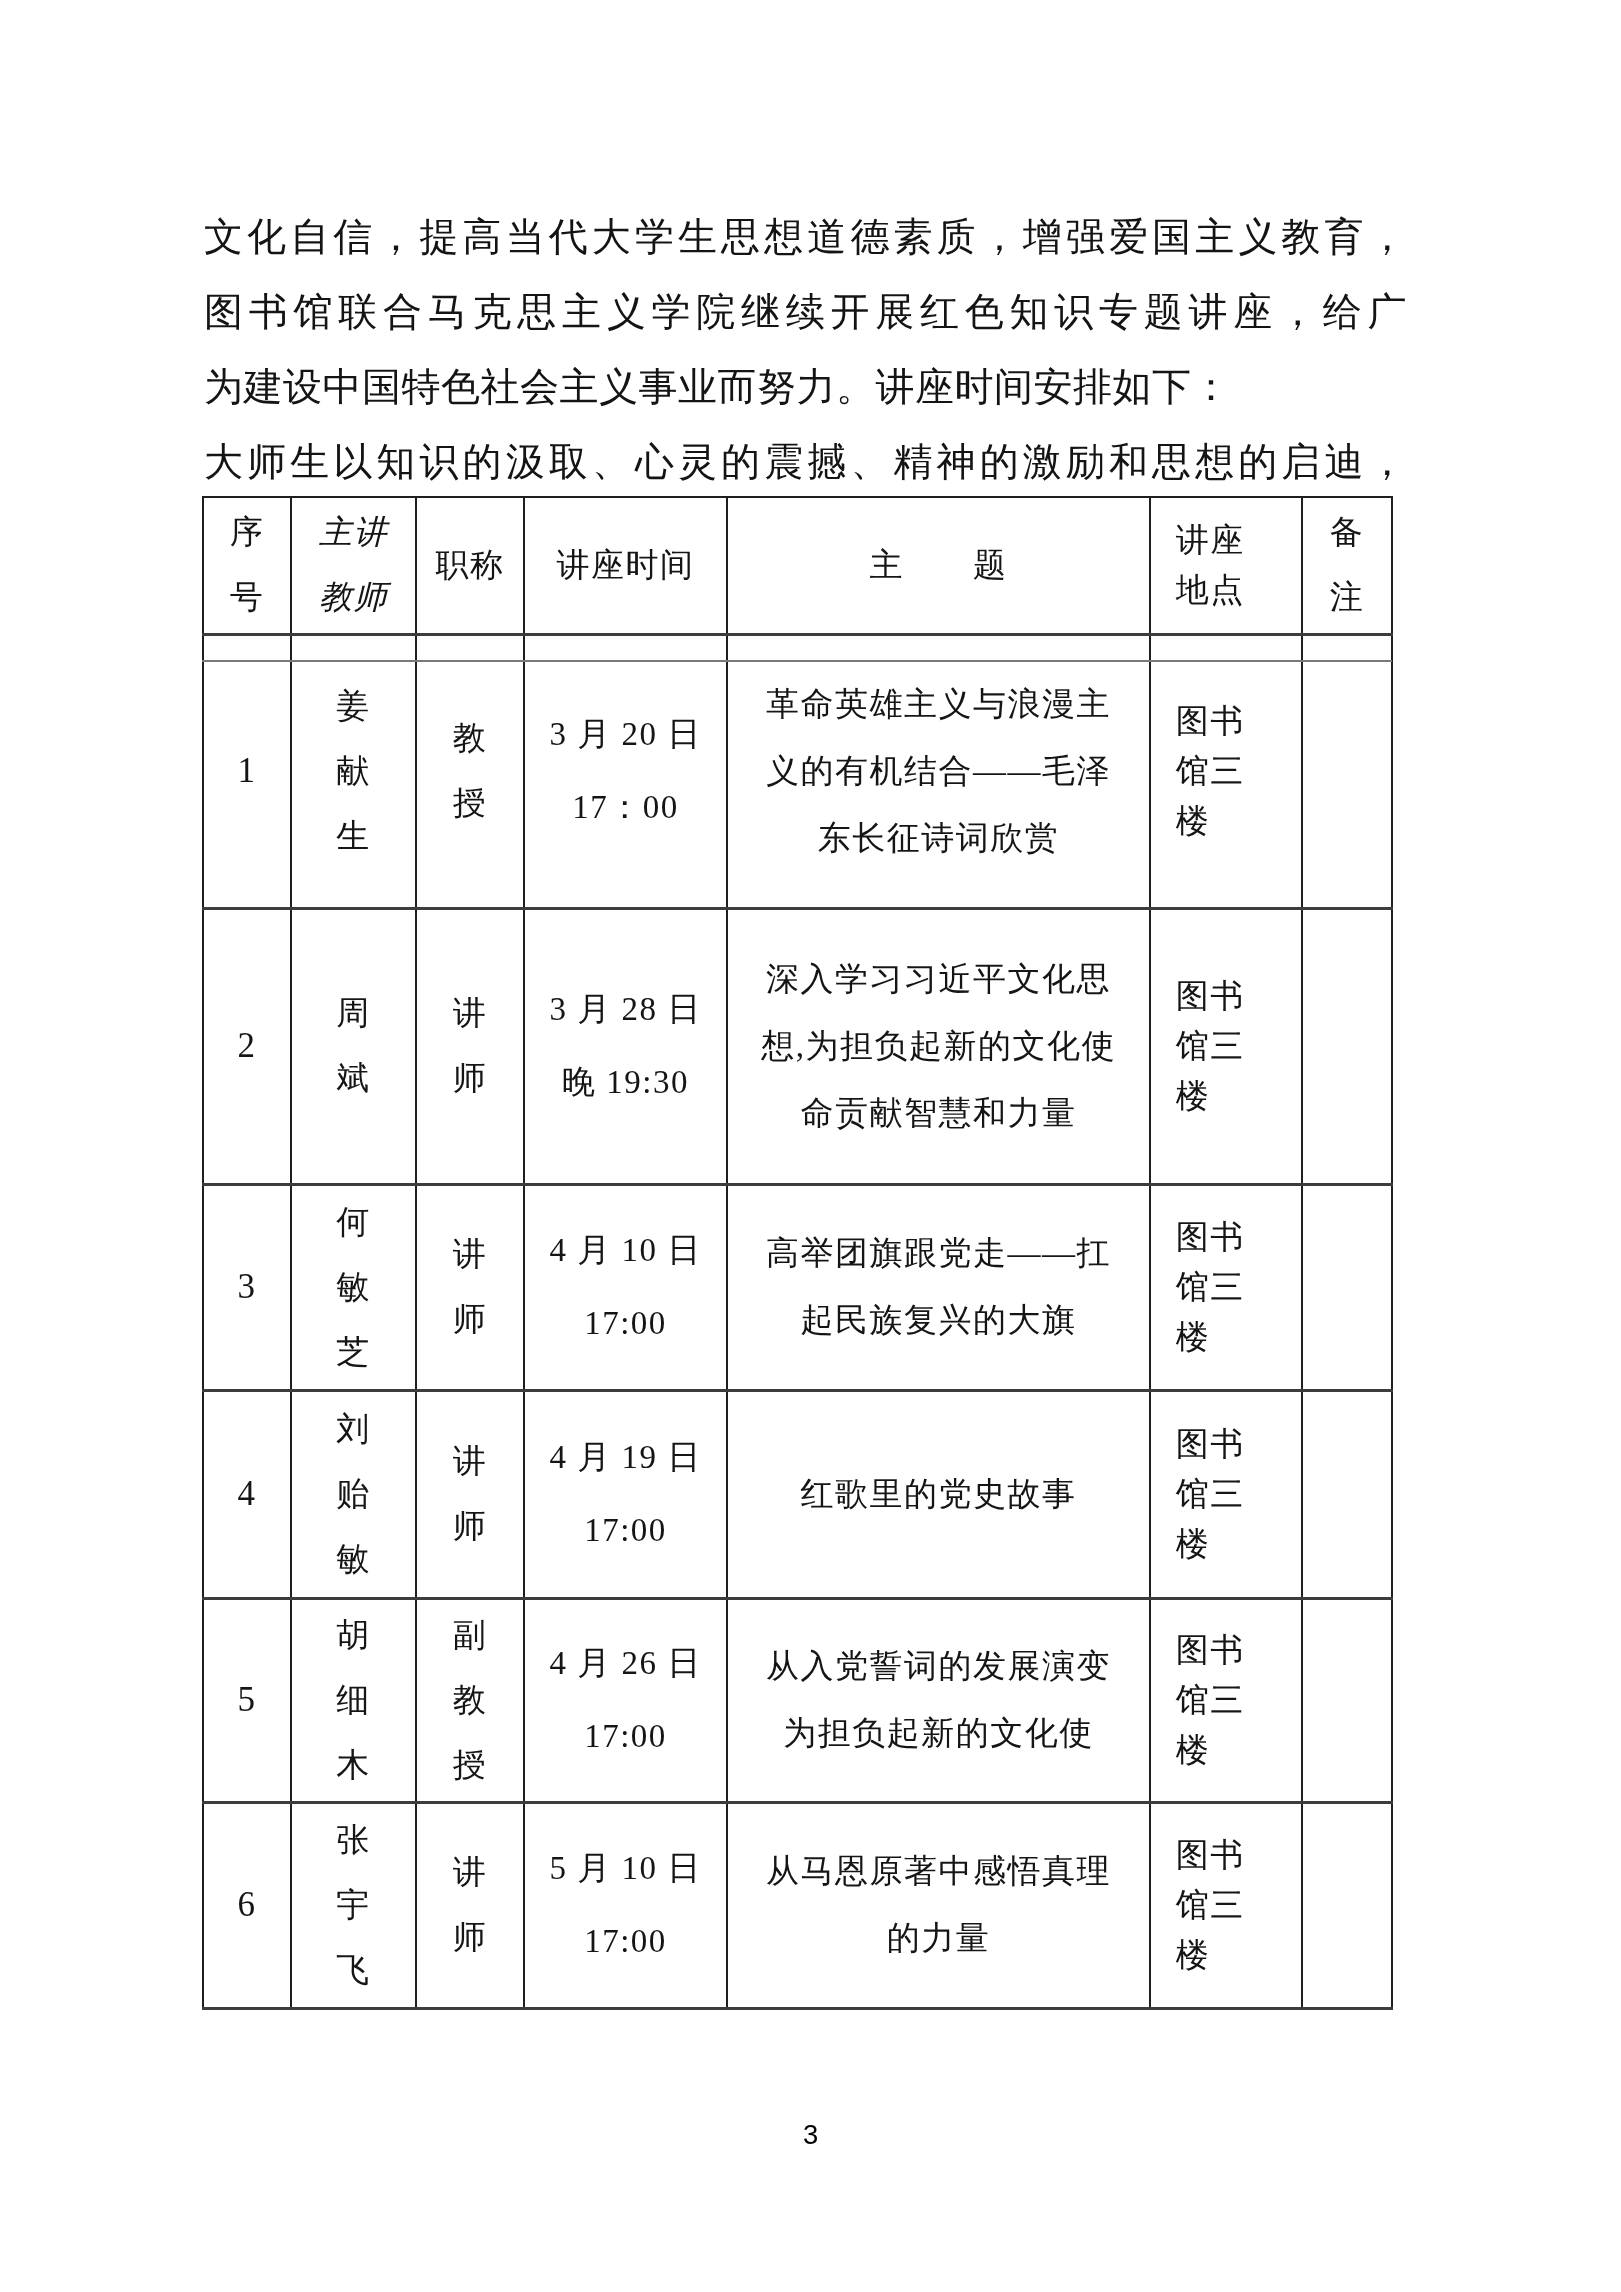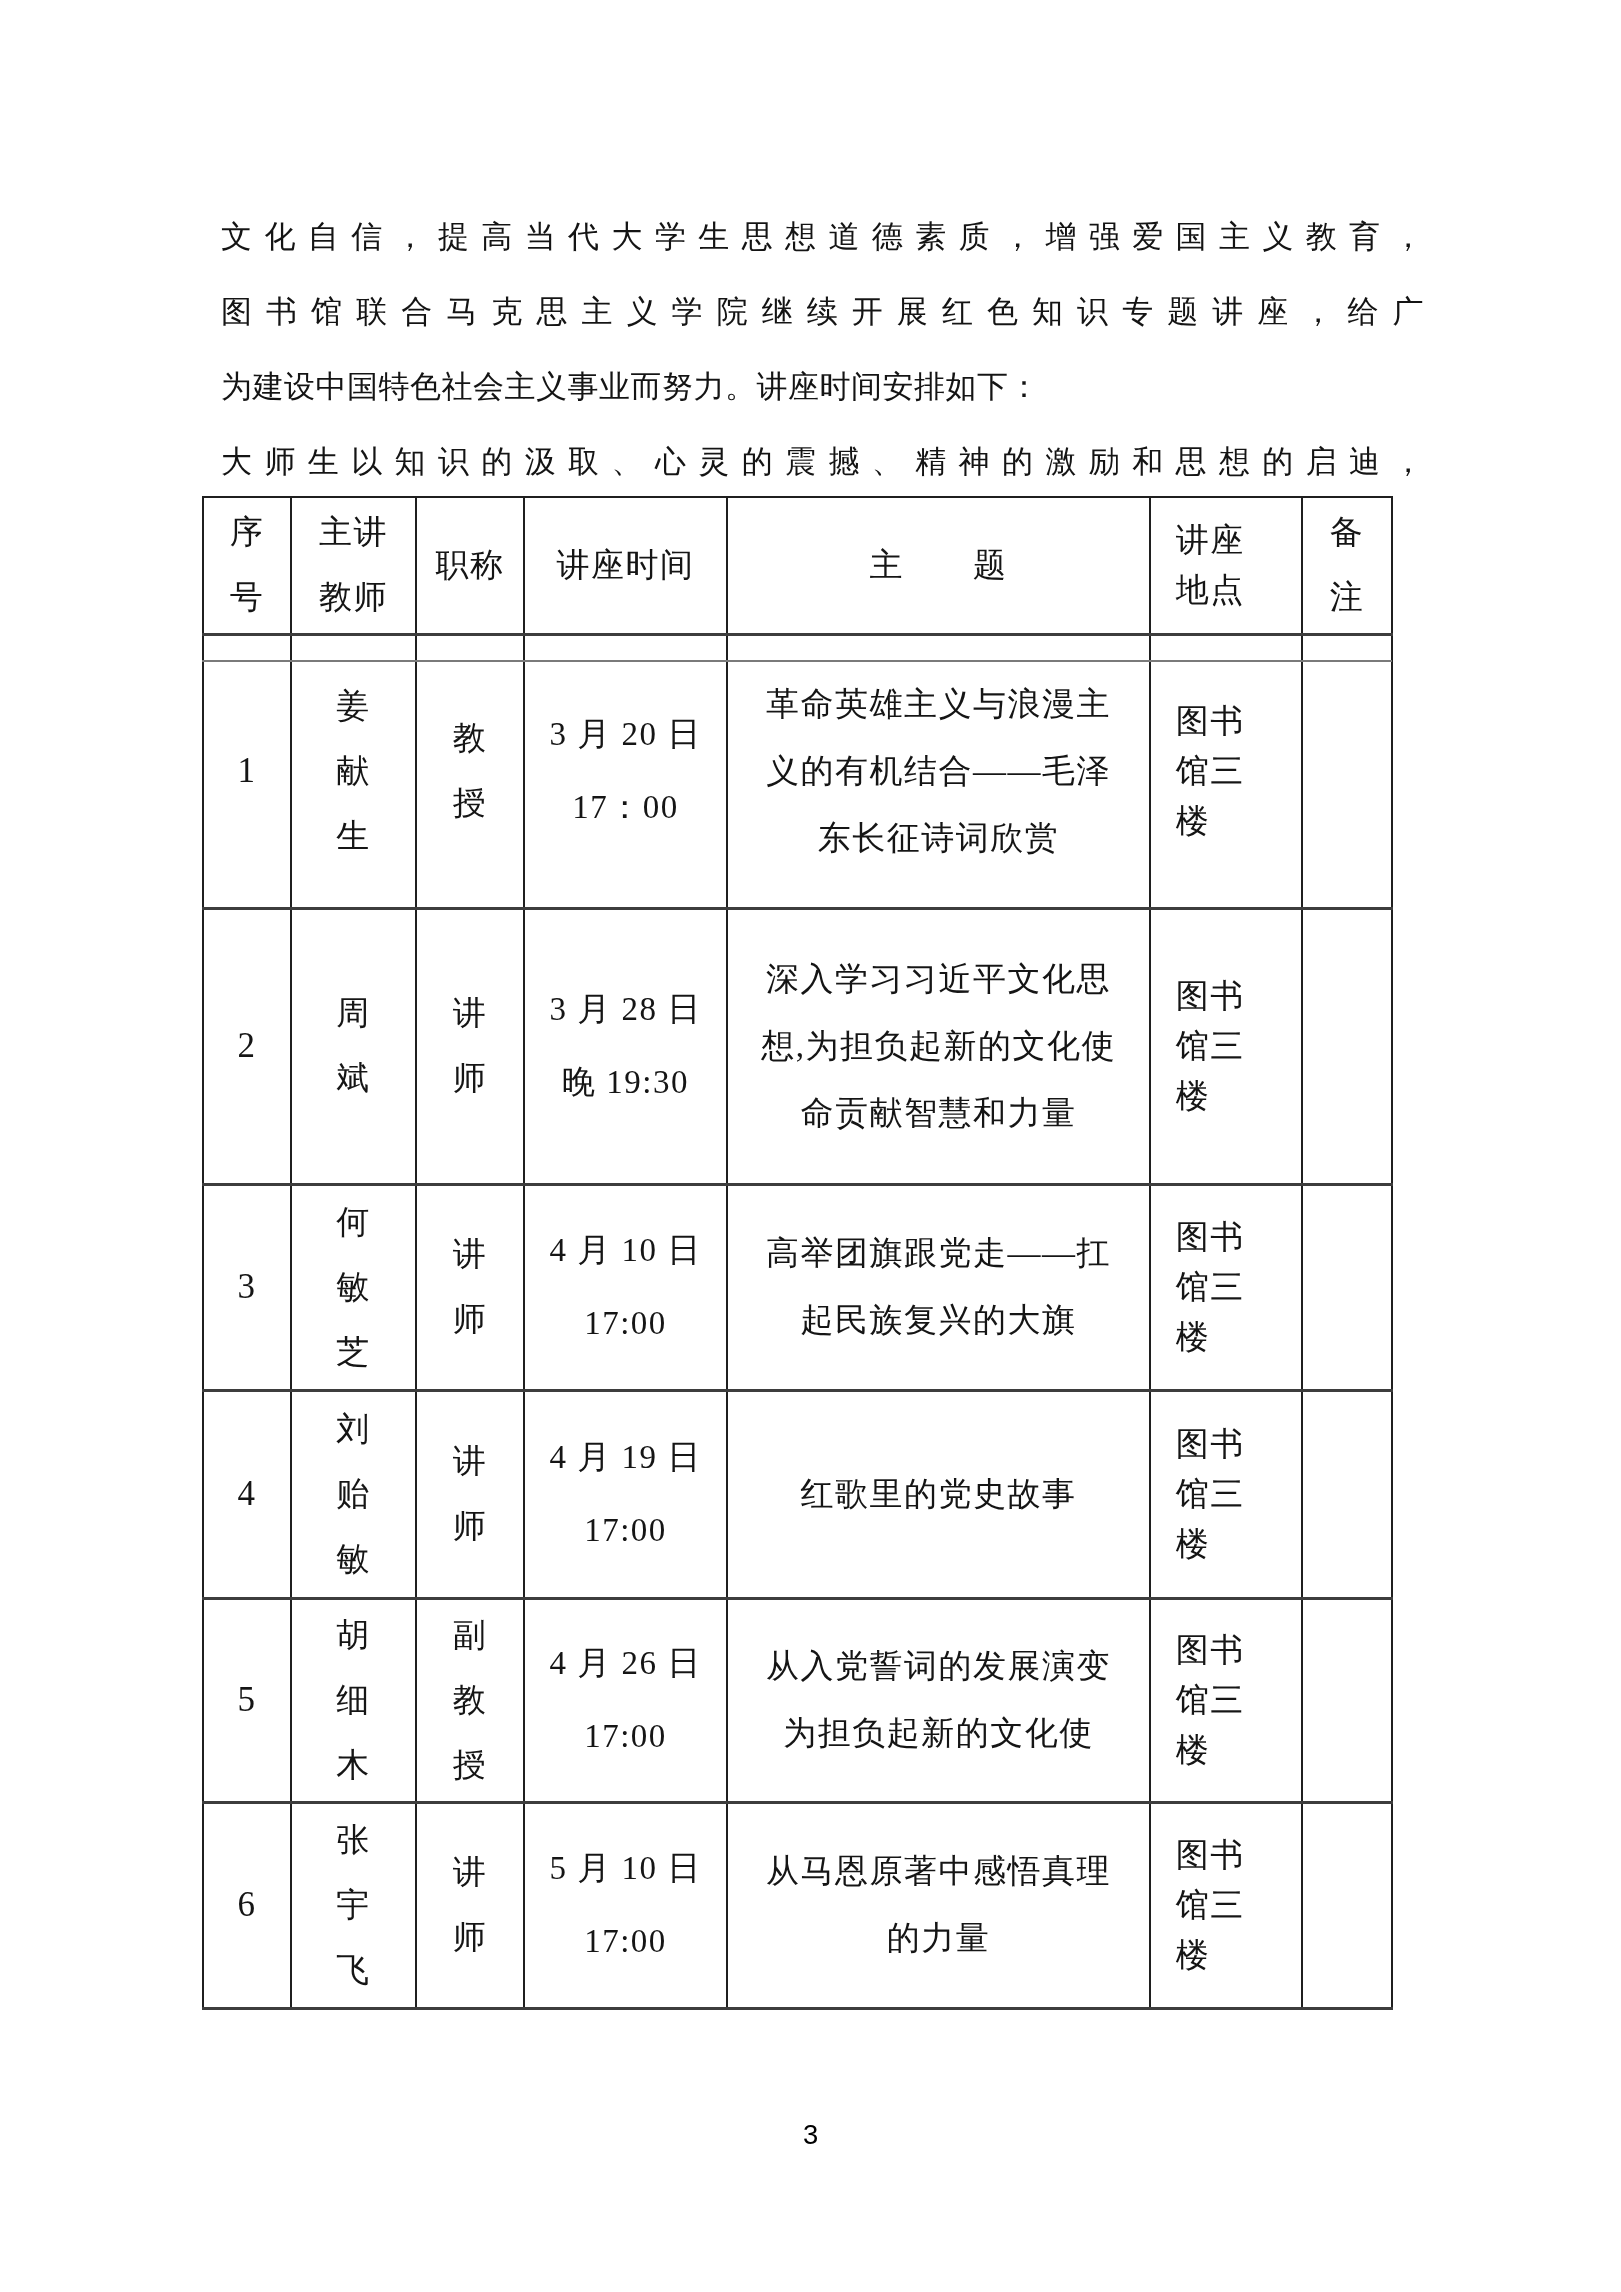--- a/index.html
+++ b/index.html
@@ -6,22 +6,22 @@
   .page{
     position:relative;
     width:1621px;height:2293px;
     background:#ffffff;
     font-family:"Liberation Serif","DejaVu Serif",serif;
     color:#111;
     overflow:hidden;
   }
   
   .paragraph{
-    position:absolute;left:221px;top:199px;width:1203px;
-    font-size:31px;line-height:75px;color:#141414;
+    position:absolute;left:204px;top:199px;width:1203px;
+    font-size:39px;line-height:75px;color:#141414;
   }
   .para-line{
     text-align:justify;
     text-align-last:justify;
     letter-spacing:0.5px;
     white-space:normal;
   }
   .para-line.last{text-align-last:left;}
   
   .sched{
@@ -42,21 +42,21 @@
   }
   .sched{border:2px solid #1f1f1f;border-bottom:3.9px solid #3d3d3d;}
   .sched tr.last-row td{border-bottom:none;}
   tr.rh{height:137px;}
   tr.r1{height:274px;}
   tr.r2{height:276px;}
   tr.r3{height:206px;}
   tr.r4{height:208px;}
   tr.r5{height:204px;}
   tr.r6{height:206px;}
-  .pre{white-space:pre-line;line-height:65px;}
+  .pre{white-space:pre-line;line-height:65px;font-style:italic;}
   .time{white-space:pre-line;line-height:73px;}
   .topic{white-space:pre-line;line-height:67px;padding:0 13.7px;}
   .stack{
     display:inline-block;width:1.25em;
     word-break:break-all;line-height:65px;
     vertical-align:middle;text-align:center;
   }
   .loc{
     display:inline-block;width:3.05em;
     word-break:break-all;line-height:50px;

